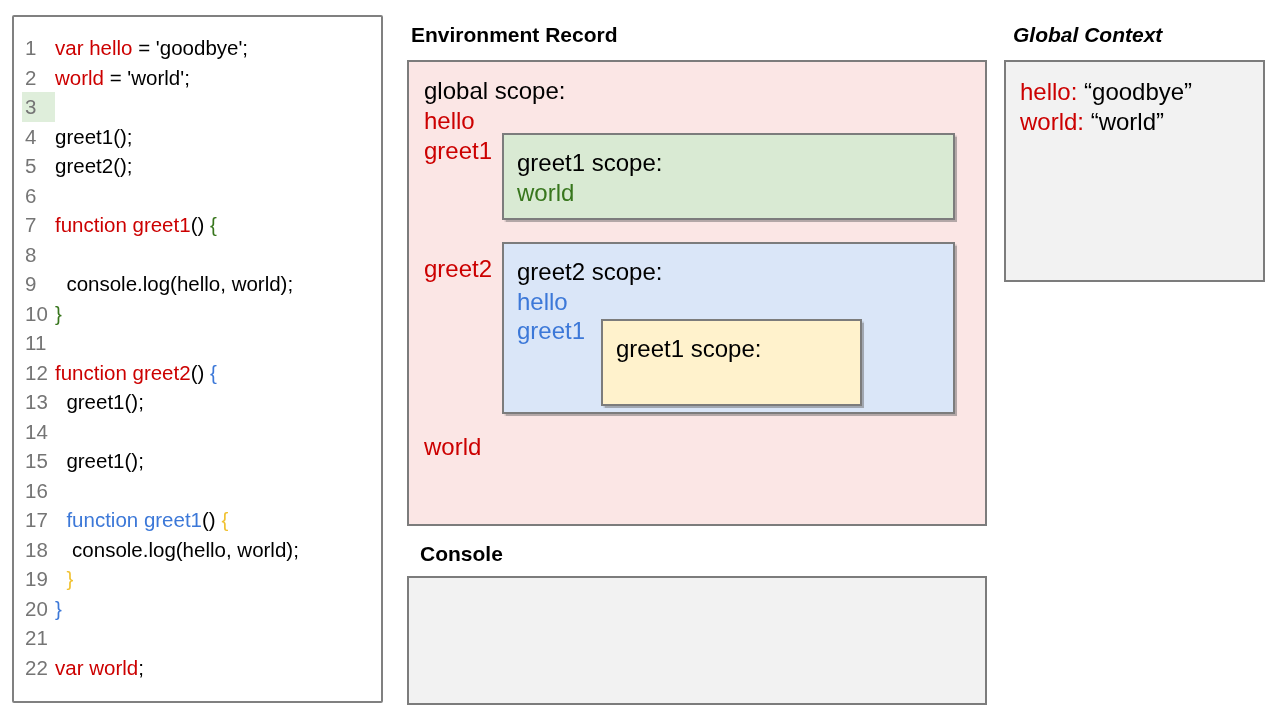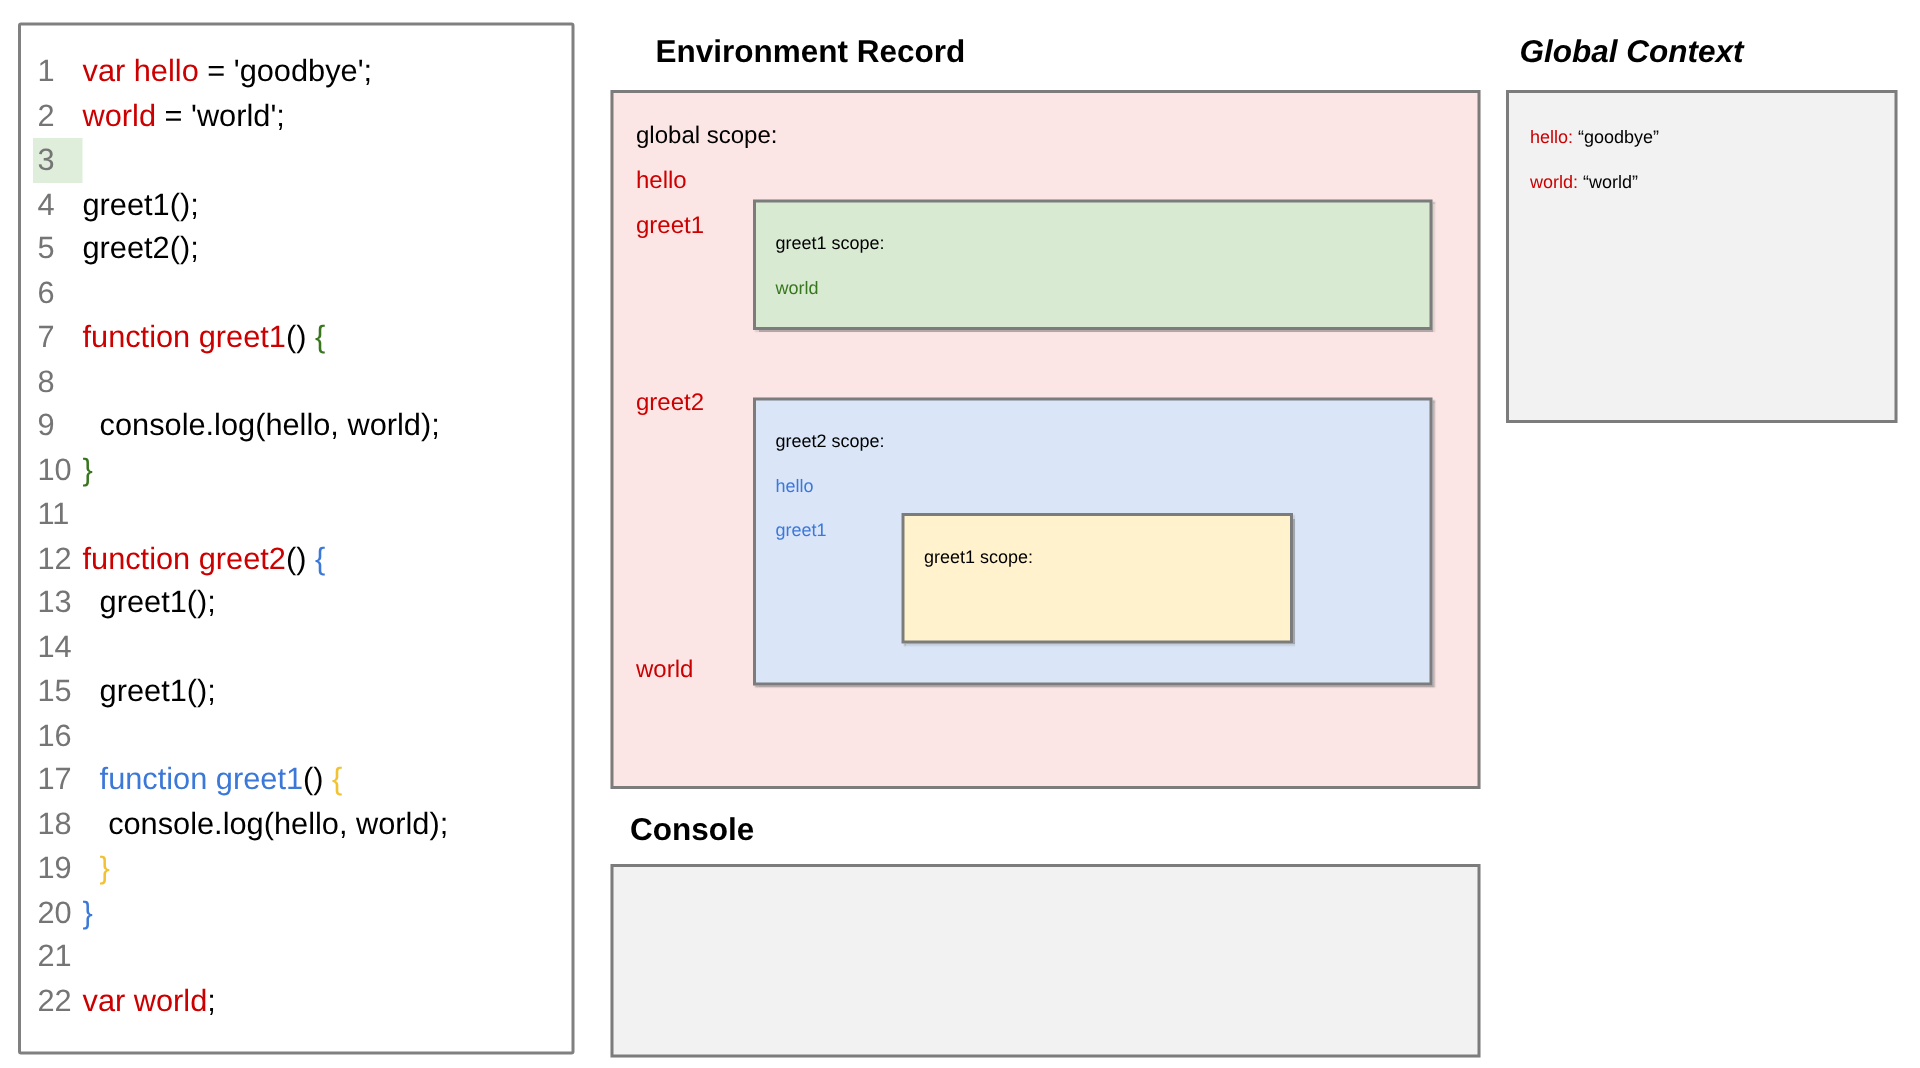--- a/index.html
+++ b/index.html
@@ -23,27 +23,27 @@
   .c-green{color:#38761d;}
   .c-blue{color:#3c78d8;}
   .c-gold{color:#f1c232;}
   .c-black{color:#000000;}
 
   
   .box{position:absolute;border:2px solid #7c7c7c;box-sizing:border-box;}
   .shadow{box-shadow:1.5px 1.5px 1px rgba(90,90,90,.45);}
   .er-box{left:407px;top:60px;width:580px;height:466px;background:#fbe6e5;}
   .greet1-box{left:93px;top:71px;width:453px;height:87px;background:#d9ead3;}
-  .greet2-box{left:93px;top:203px;width:453px;height:192px;background:#dae6f8;}
+  .greet2-box{left:93px;top:180px;width:453px;height:172px;background:#dae6f8;}
   .greet1-nested-box{left:97px;top:75px;width:261px;height:87px;background:#fff2cc;}
   .gc-box{left:1004px;top:60px;width:261px;height:222px;background:#f2f2f2;}
   .console-box{left:407px;top:576px;width:580px;height:129px;background:#f2f2f2;}
 
-  .lbl{position:absolute;font-size:16px;line-height:29.5px;white-space:pre;}
-  .scope-pad{position:absolute;left:13px;top:13px;font-size:12px;line-height:29.5px;}
+  .lbl{position:absolute;font-size:24px;line-height:29.5px;white-space:pre;}
+  .scope-pad{position:absolute;left:13px;top:13px;font-size:24px;line-height:29.5px;}
 </style>
 </head>
 <body>
 
 <div class="code-panel">
   <div class="code-lines" id="code-lines">
       <div class="code-line">
         <span class="ln">1</span>
         <span class="code-text"><span class="c-red">var hello</span><span class="c-black"> = 'goodbye';</span></span>
       </div>
@@ -125,21 +125,21 @@
         <span class="ln">21</span>
         <span class="code-text"></span>
       </div>
       <div class="code-line">
         <span class="ln">22</span>
         <span class="code-text"><span class="c-red">var world</span><span class="c-black">;</span></span>
       </div>
     </div>
 </div>
 
-<div class="heading" style="left:437px;top:23px;">Environment Record</div>
+<div class="heading" style="left:411px;top:23px;">Environment Record</div>
 
 <div class="box er-box">
   <span class="lbl" style="left:15px;top:14px;">global scope:</span>
   <span class="lbl c-red" style="left:15px;top:44px;">hello</span>
   <span class="lbl c-red" style="left:15px;top:74px;">greet1</span>
   <span class="lbl c-red" style="left:15px;top:192px;">greet2</span>
   <span class="lbl c-red" style="left:15px;top:370px;">world</span>
 
   <div class="box shadow greet1-box">
     <div class="scope-pad">

